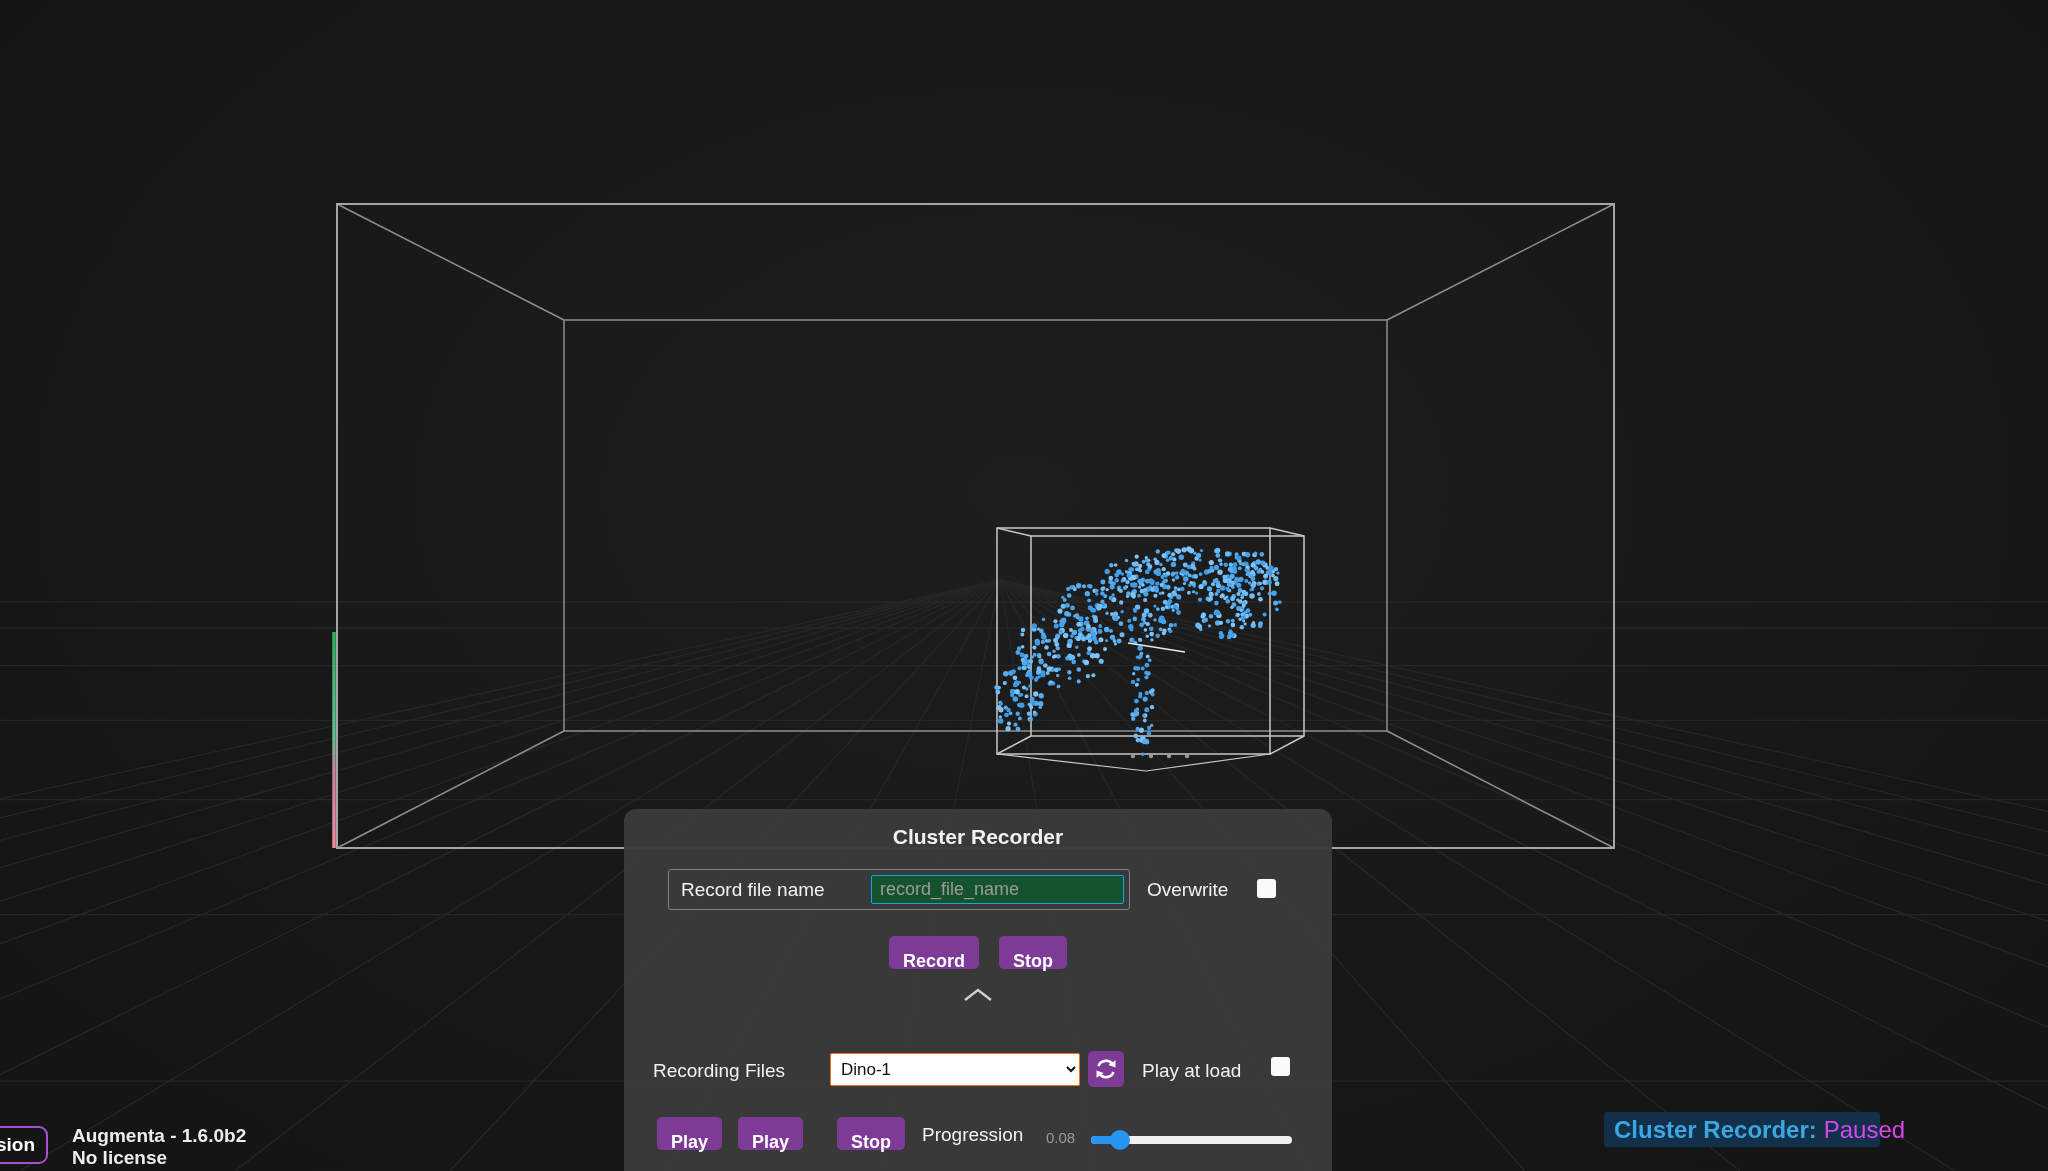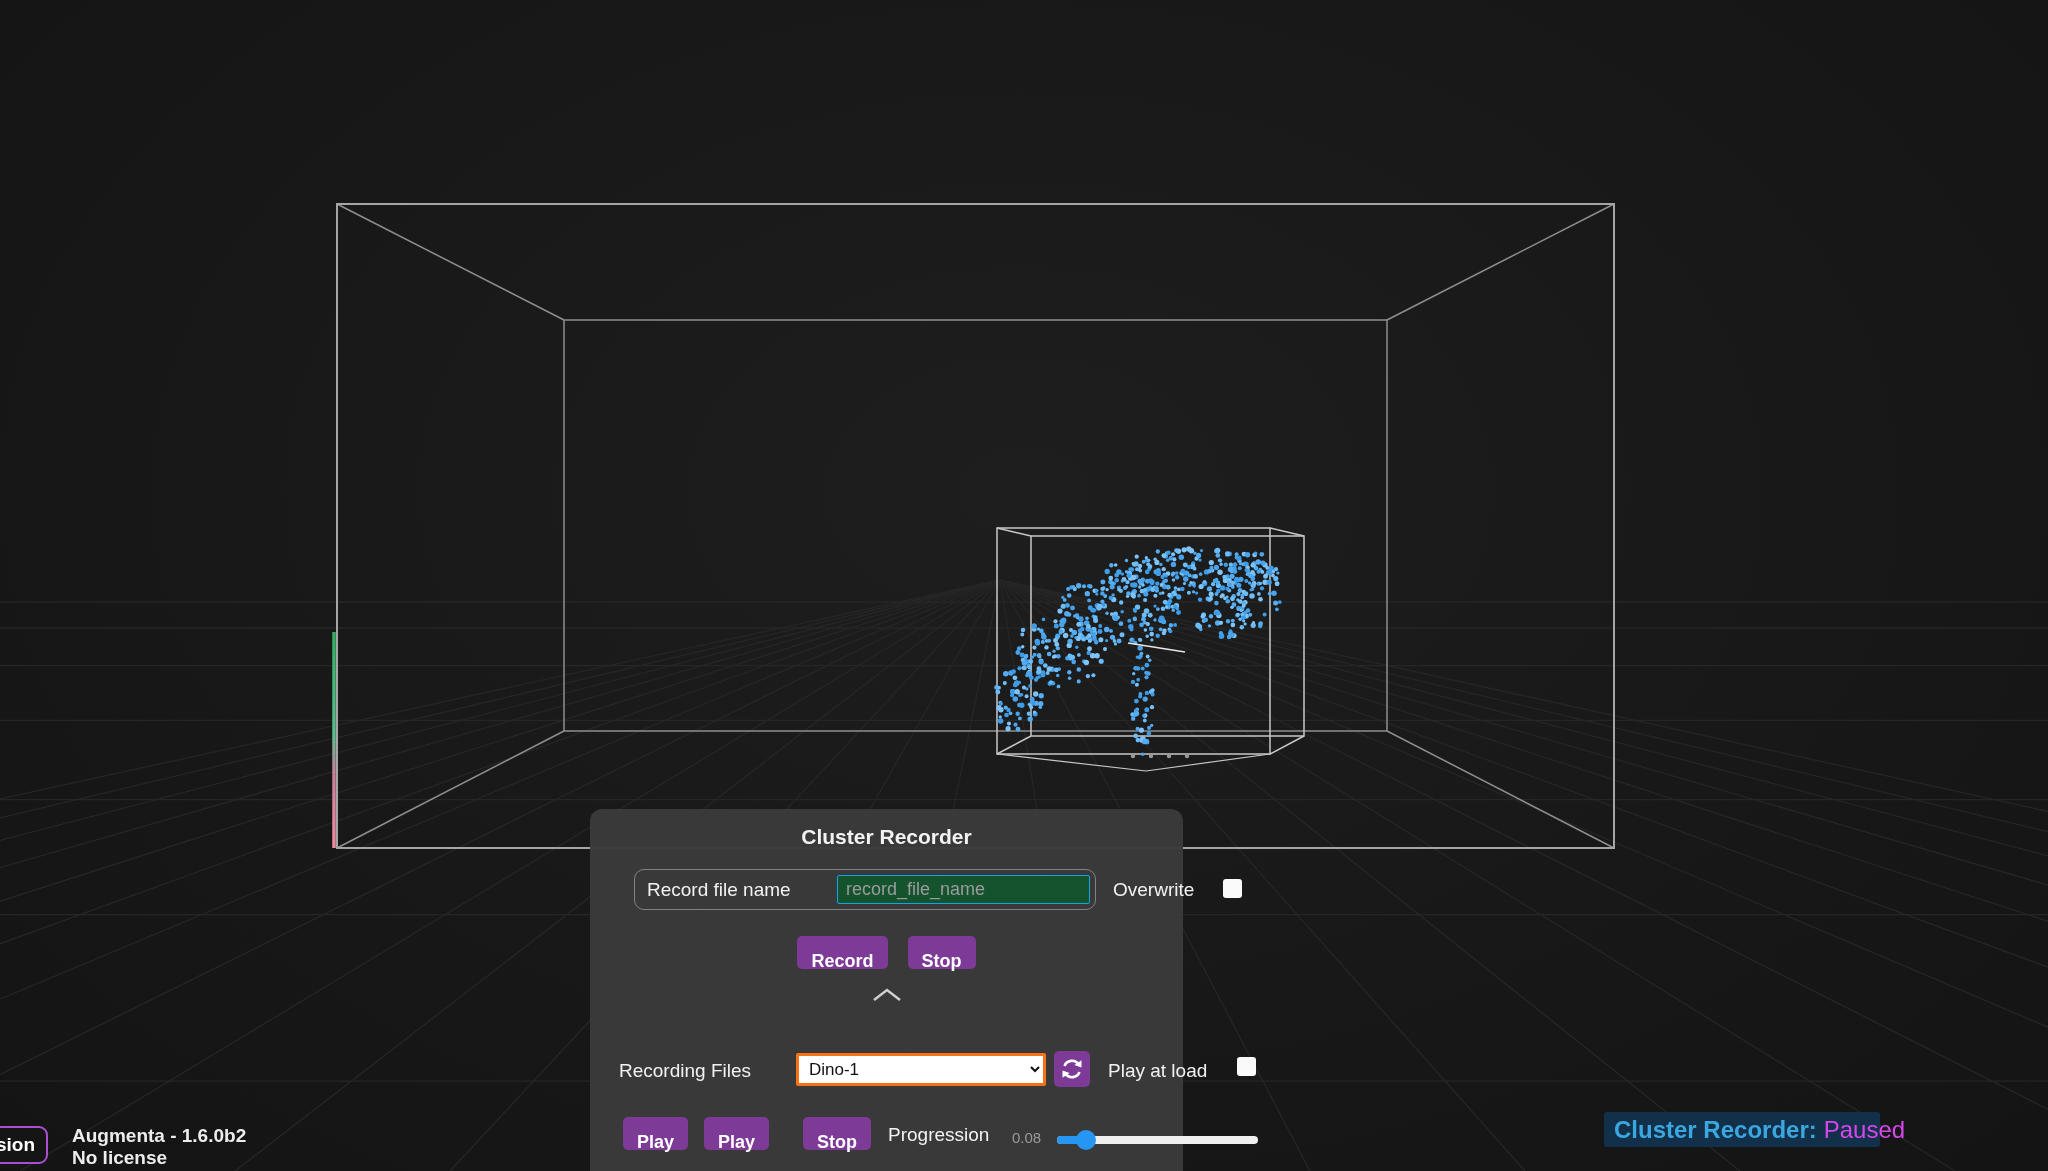--- a/index.html
+++ b/index.html
@@ -6,31 +6,31 @@
   body { margin: 0; background: #0e0e0e; }
   #root {
     position: relative; width: 2048px; height: 1171px; overflow: hidden;
     background: radial-gradient(ellipse at 50% 42%, #1e1e1e 0%, #171717 65%, #141414 100%);
     font-family: "Liberation Sans", sans-serif;
   }
   #scene { position: absolute; left: 0; top: 0; }
 
   
   .panel {
-    position: absolute; left: 590px; top: 809px; width: 593px; height: 362px;
+    position: absolute; left: 624px; top: 809px; width: 708px; height: 362px;
     background: rgba(59,59,59,0.97); border-radius: 12px 12px 0 0;
     color: #f2f2f2; z-index: 5;
   }
   .panel .row-center { position: absolute; width: 100%; display: flex; justify-content: center; align-items: center; gap: 20px; }
   .panel-title { position: absolute; top: 16px; width: 100%; text-align: center; font-size: 21px; font-weight: bold; }
   .lbl { font-size: 19px; color: #f2f2f2; white-space: nowrap; }
 
   .file-box {
     position: absolute; left: 44px; top: 60px; width: 462px; height: 41px;
-    border: 1px solid #828282; border-radius: 10px;
+    border: 1px solid #828282; border-radius: 3px;
     display: flex; align-items: center; padding: 0 5px 0 12px;
   }
   .file-box input {
     margin-left: auto; width: 253px; height: 29px;
     background: #14532d; border: 1px solid #0ea5e9; border-radius: 2px;
     color: #9b9b9b; font-size: 18px; padding: 0 8px; font-family: inherit;
   }
   .overwrite-label { position: absolute; left: 523px; top: 70px; }
   .checkbox { width: 19px; height: 19px; background: #fafafa; border-radius: 3px; cursor: pointer; }
   .cb-overwrite { position: absolute; left: 633px; top: 70px; }
@@ -42,21 +42,21 @@
     font-family: inherit; cursor: pointer;
   }
   .rec-row { top: 127px; }
   .chevron-row { position: absolute; top: 177px; width: 100%; display: flex; justify-content: center; cursor: pointer; }
   .pb-title { position: absolute; top: 205px; width: 100%; text-align: center; font-size: 21px; font-weight: bold; }
 
   .files-label { position: absolute; left: 29px; top: 251px; }
   .files-select {
     position: absolute; left: 206px; top: 244px; width: 250px; height: 33px;
     font-size: 17px; font-family: inherit; background: #ffffff; color: #111;
-    border: 3px solid #f97316; border-radius: 2px; padding: 0 6px;
+    border: 1px solid #f97316; border-radius: 2px; padding: 0 6px;
   }
   .refresh-btn {
     position: absolute; left: 464px; top: 242px; width: 36px; height: 36px;
     background: #7d3a96; border: none; border-radius: 5px; cursor: pointer;
     display: flex; align-items: center; justify-content: center;
   }
   .pal-label { position: absolute; left: 518px; top: 251px; }
 
   .play-btn  { position: absolute; left: 33px;  top: 308px; }
   .pause-btn { position: absolute; left: 114px; top: 308px; }

